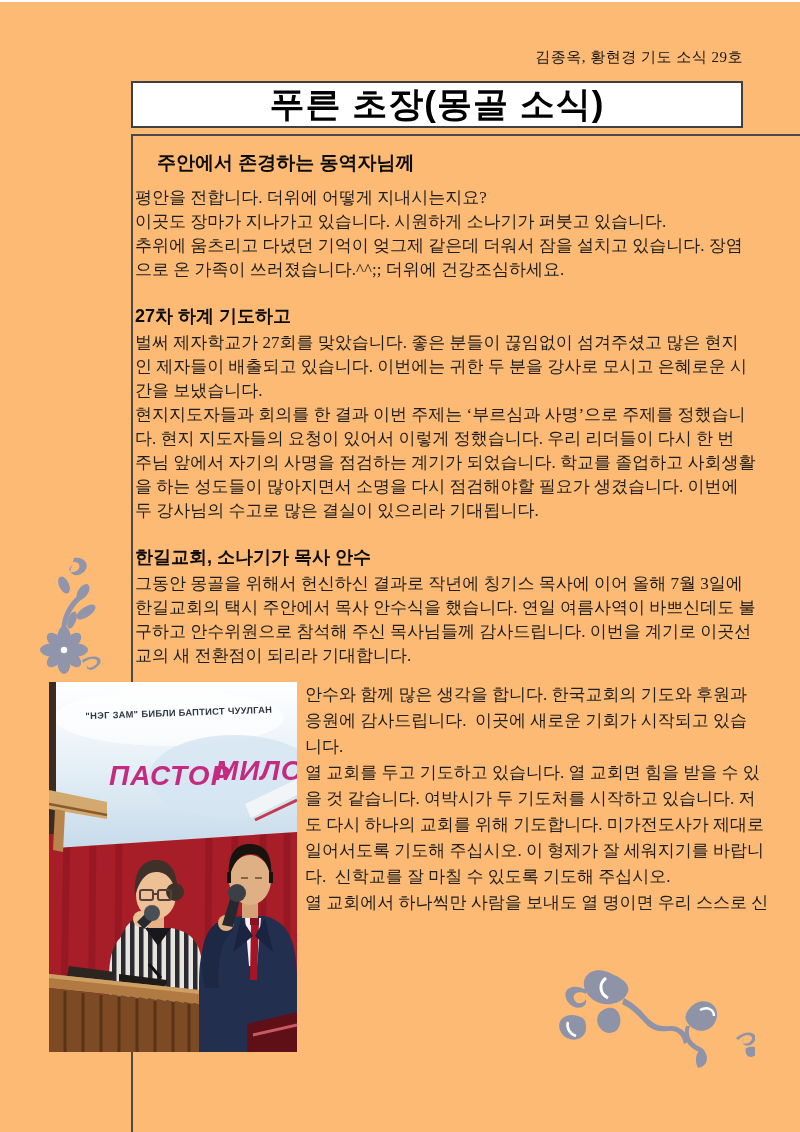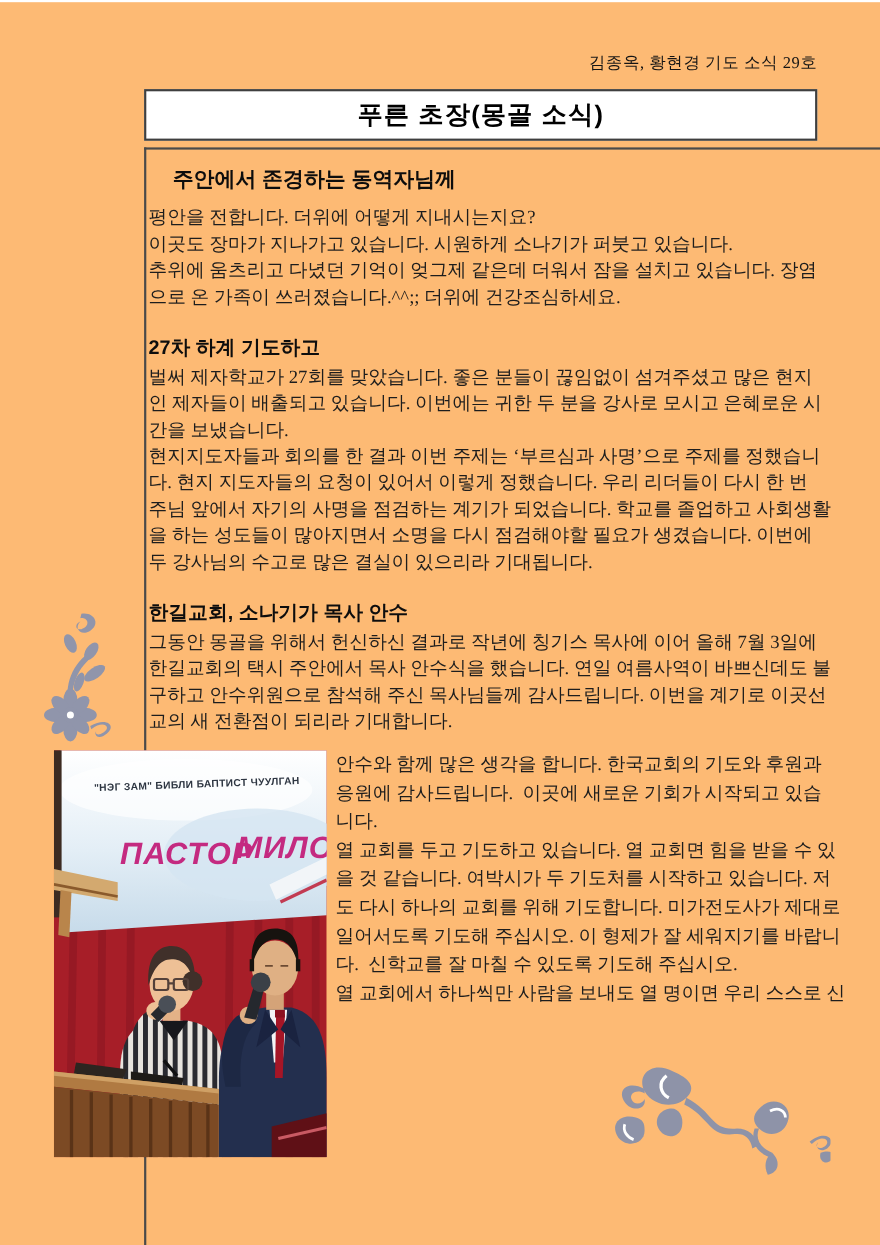--- a/index.html
+++ b/index.html
@@ -19,21 +19,21 @@
   }
   .title-box {
     position: absolute; left: 131px; top: 79px;
     width: 612px; height: 47px;
     border: 2px solid #3f3f3f;
     display: flex; align-items: center; justify-content: center;
     background: #ffffff;
   }
   .title-box h1 {
     font-family: "Liberation Sans", "DejaVu Sans", sans-serif;
-    font-size: 23px; font-weight: 800; letter-spacing: 1px; color: #000;
+    font-size: 35px; font-weight: 800; letter-spacing: 1px; color: #000;
   }
   .main-box {
     position: absolute; left: 131px; top: 132px;
     width: 726px; height: 1000px;
     border: 2px solid #4a4a4a; border-bottom: none;
     padding: 0 2px;
     background: transparent;
   }
   h2.greeting {
     margin: 14px 0 0 22px;

